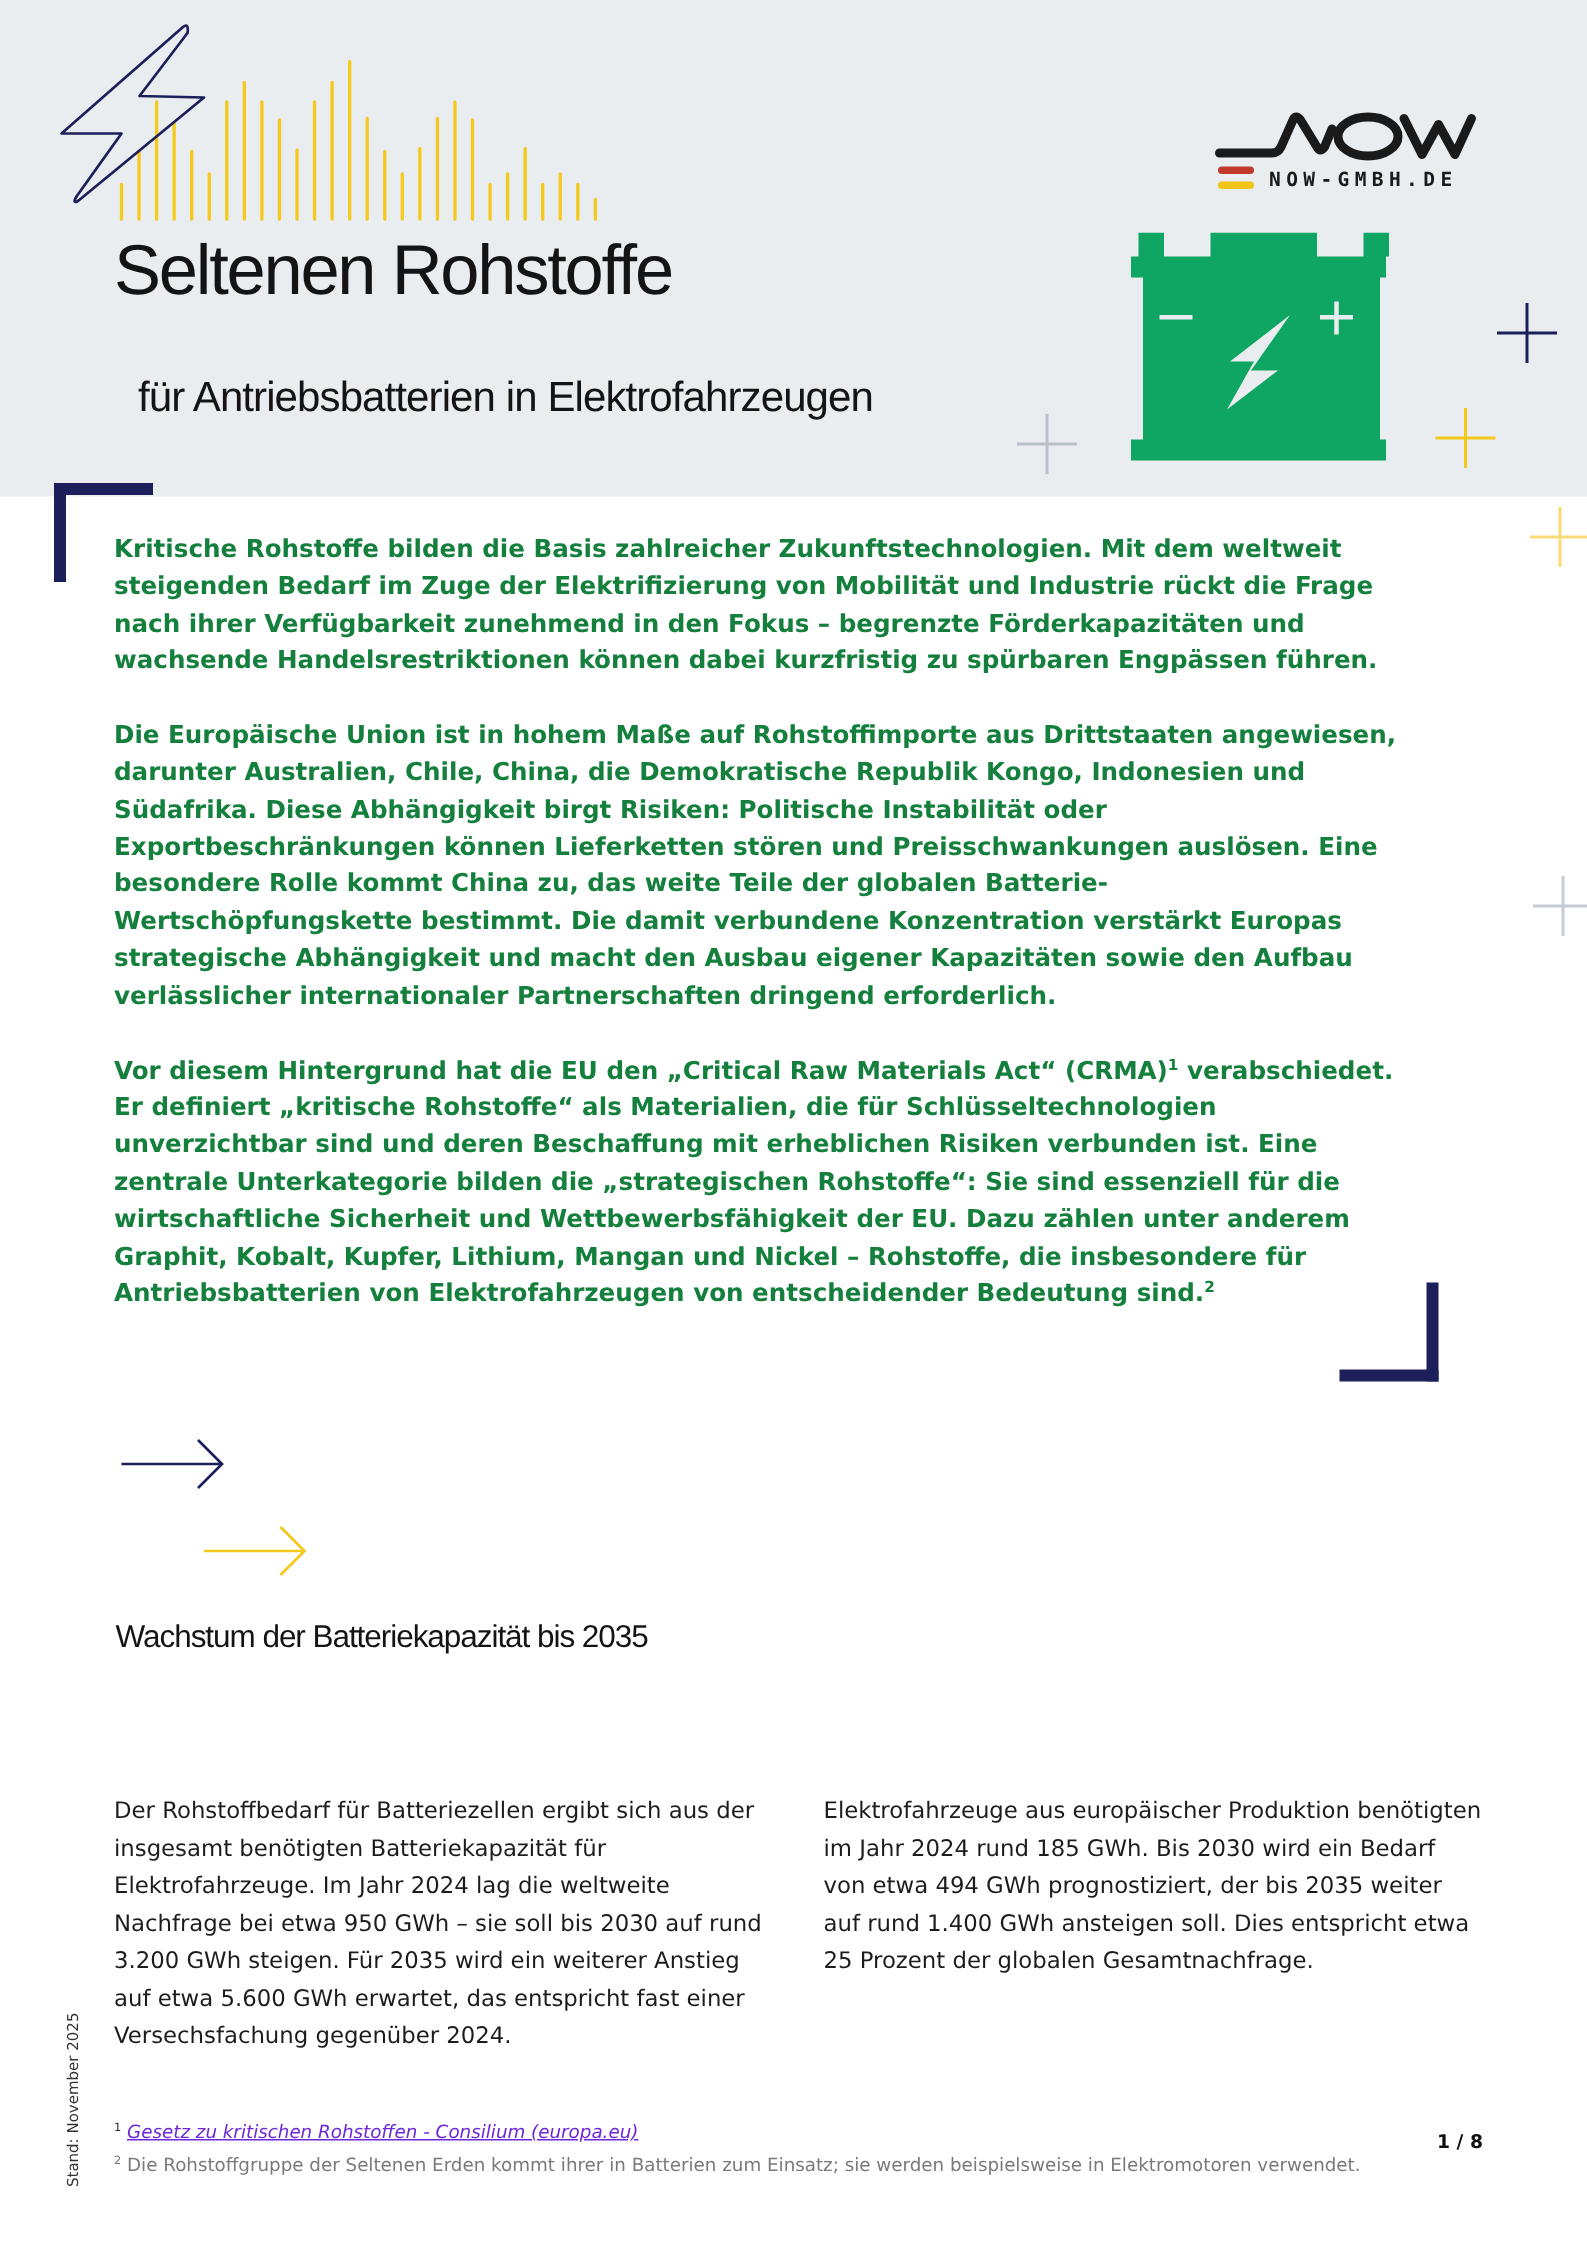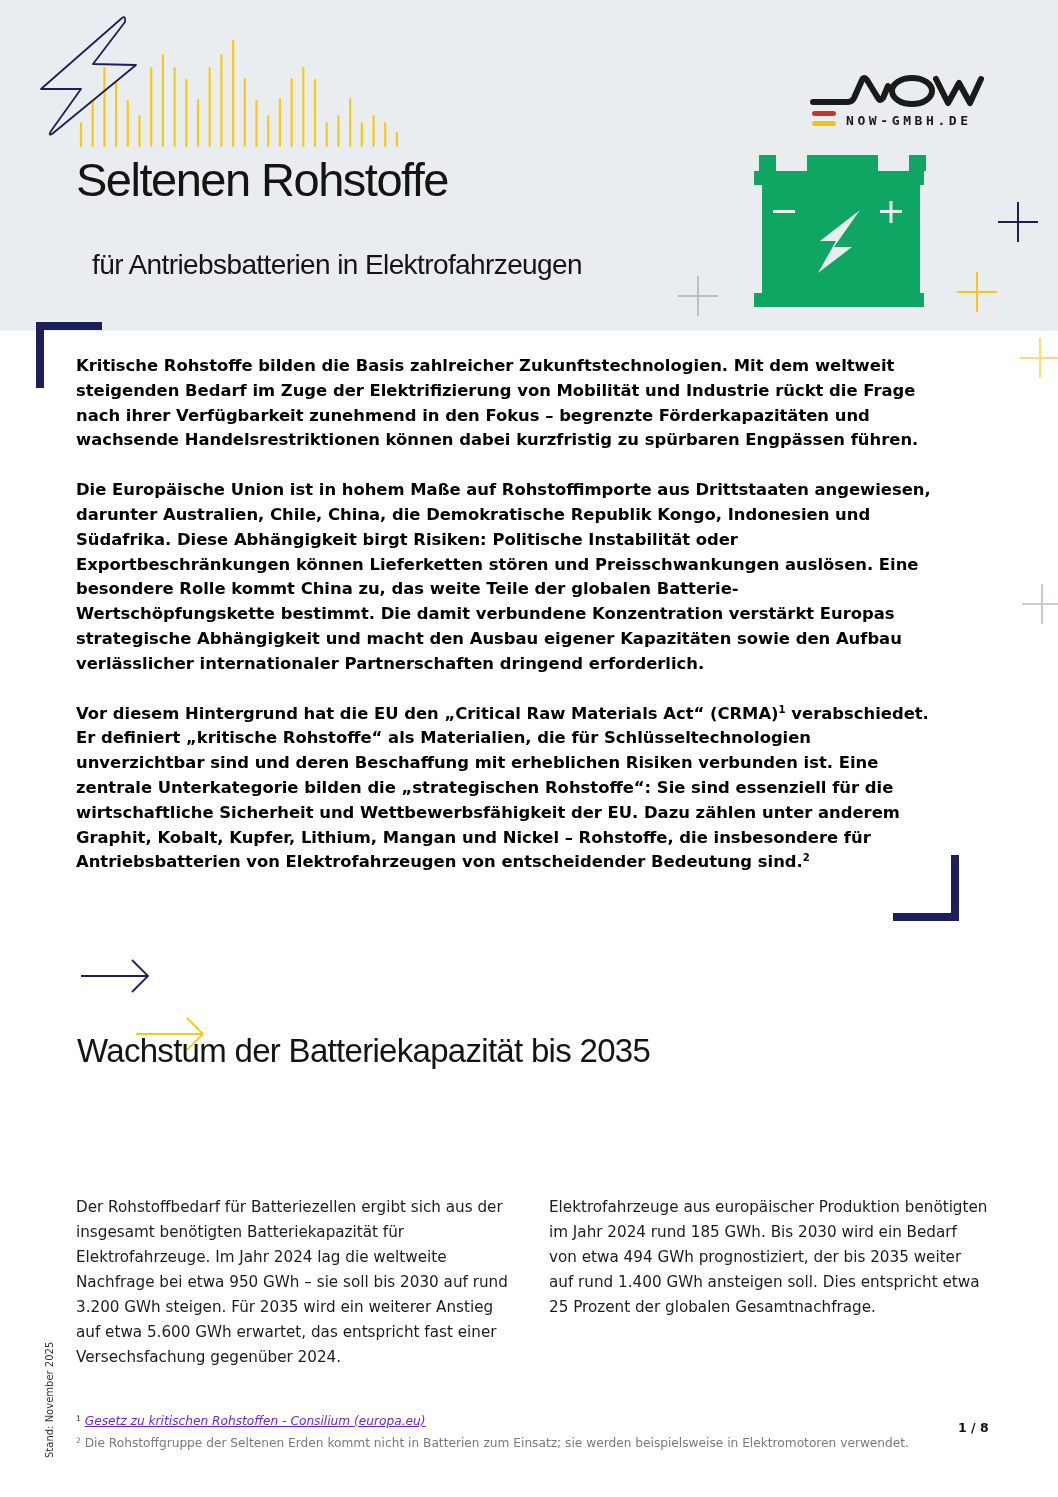--- a/index.html
+++ b/index.html
@@ -23,27 +23,27 @@
       font-family: "Liberation Sans", sans-serif; font-weight: 400;
       font-size: 28px; letter-spacing: -0.6px; color: #141414; white-space: nowrap;
     }
     .logo-text {
       left: 846px; top: 113px; font-family: "DejaVu Sans Mono", monospace;
       font-size: 13px; letter-spacing: 3.6px; color: #1a1a1a; font-weight: 600; text-align: center;
     }
     .intro {
       left: 76px; top: 354px; width: 860px;
       font-family: "DejaVu Sans", sans-serif; font-weight: 700;
-      font-size: 16.4px; line-height: 24.8px; color: #000000;
+      font-size: 16.4px; line-height: 24.8px; color: #15803d;
     }
     .intro p { margin: 0 0 25px 0; }
     .section-title {
-      left: 77px; top: 1032px; margin: 0;
+      left: 77px; top: 1080px; margin: 0;
       font-family: "Liberation Sans", sans-serif; font-weight: 400;
-      font-size: 33px; letter-spacing: -0.7px; color: #141414; white-space: nowrap;
+      font-size: 21px; letter-spacing: -0.7px; color: #141414; white-space: nowrap;
     }
     .col {
       top: 1195px; width: 440px;
       font-family: "DejaVu Sans", sans-serif; font-size: 15.2px;
       line-height: 25px; color: #1c1c1c; margin: 0;
     }
     .col-left { left: 76px; }
     .col-right { left: 549px; }
     .footnote {
       left: 76px; font-family: "DejaVu Sans", sans-serif; font-size: 12.2px;
@@ -159,17 +159,17 @@
 <h2 class="abs section-title">Wachstum der Batteriekapazität bis 2035</h2>
 <p class="abs col col-left">Der Rohstoffbedarf für Batteriezellen ergibt sich aus der insgesamt benötigten Batteriekapazität für Elektrofahrzeuge. Im Jahr 2024 lag die weltweite Nachfrage bei etwa 950 GWh – sie soll bis 2030 auf rund 3.200 GWh steigen. Für 2035 wird ein weiterer Anstieg auf etwa 5.600 GWh erwartet, das entspricht fast einer Versechsfachung gegenüber 2024.</p>
 <p class="abs col col-right">Elektrofahrzeuge aus europäischer Produktion benötigten im Jahr 2024 rund 185 GWh. Bis 2030 wird ein Bedarf von etwa 494 GWh prognostiziert, der bis 2035 weiter auf rund 1.400 GWh ansteigen soll. Dies entspricht etwa 25 Prozent der globalen Gesamtnachfrage.</p>
 
 <div class="abs footnote fn1">
   <sup>1</sup>
   <a>Gesetz zu kritischen Rohstoffen - Consilium (europa.eu)</a>
 </div>
 <div class="abs footnote fn2">
   <sup>2</sup>
-  <span>Die Rohstoffgruppe der Seltenen Erden kommt nicht in Batterien zum Einsatz; sie werden beispielsweise in Elektromotoren verwendet.</span>
+  <span>Die Rohstoffgruppe der Seltenen Erden kommt ihrer in Batterien zum Einsatz; sie werden beispielsweise in Elektromotoren verwendet.</span>
 </div>
 
 <div class="abs stand">Stand: November 2025</div>
 <div class="abs page-num">1 / 8</div>
 
 </body></html>

